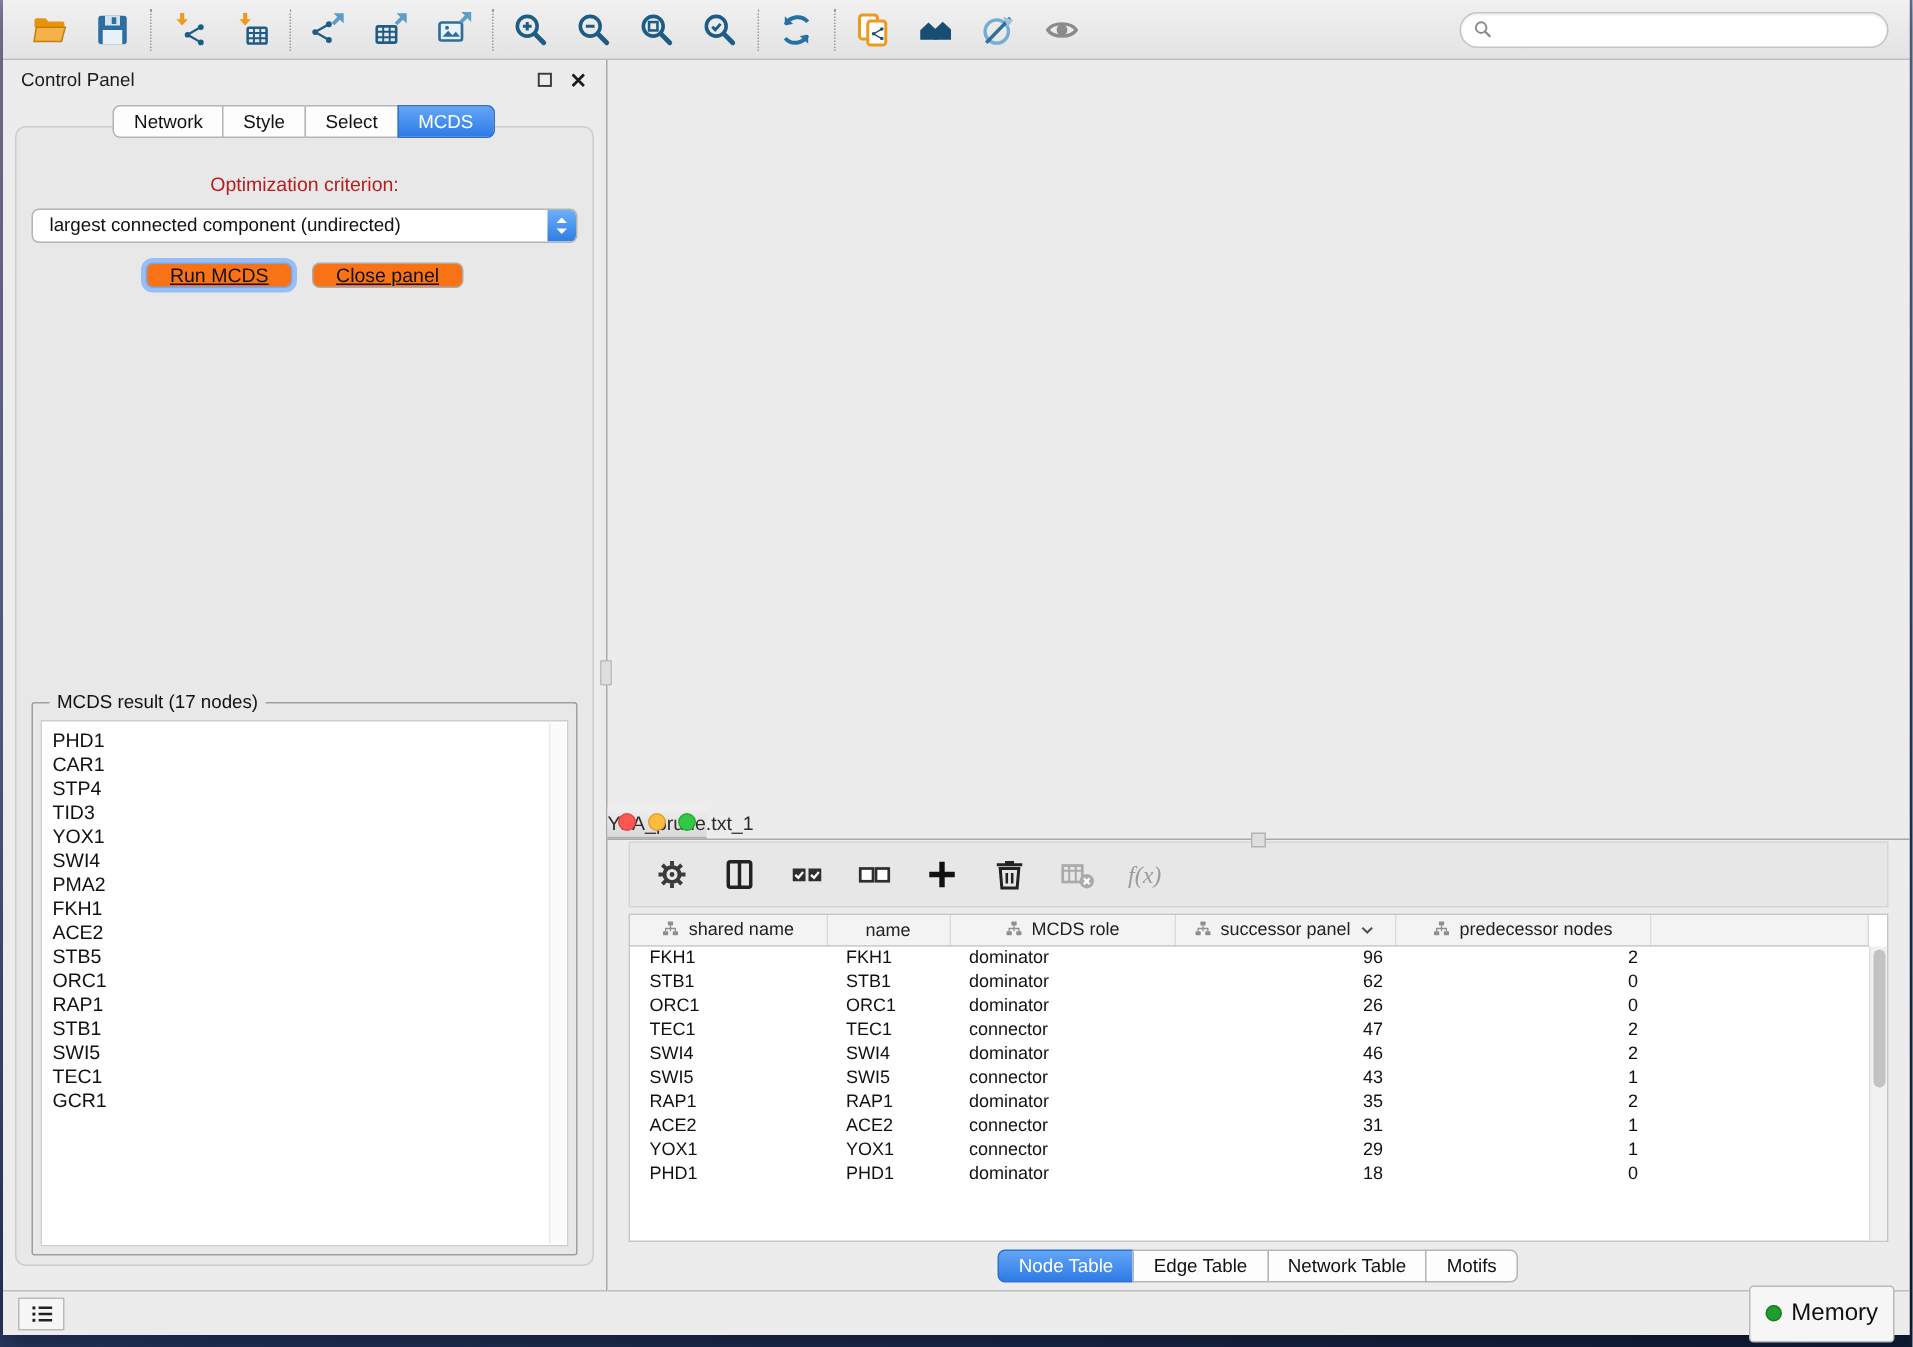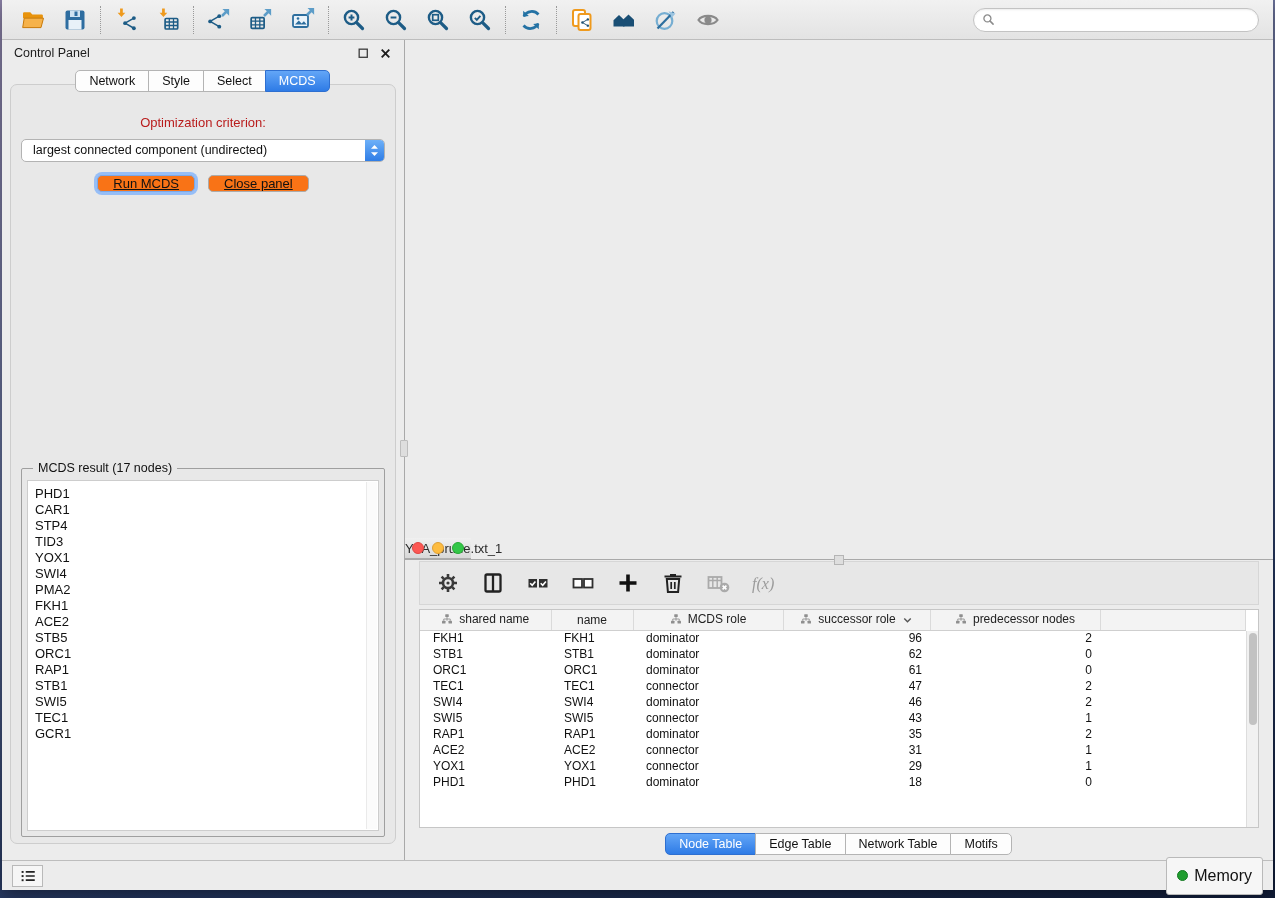--- a/index.html
+++ b/index.html
@@ -1120,21 +1120,21 @@
                     </span></th>
                   <th style="width: 147px;"><span class="thinner">
                       <svg class="colicon" viewBox="0 0 24 24">
                         <g fill="#8f8f8f">
                           <rect x="8.5" y="2.5" width="7" height="5.5" rx="1"></rect>
                           <rect x="2" y="15.5" width="7" height="5.5" rx="1"></rect>
                           <rect x="15" y="15.5" width="7" height="5.5" rx="1"></rect>
                         </g>
                         <path d="M12 8v4M5.5 15.5V12h13v3.5M12 12v3.5" stroke="#8f8f8f" stroke-width="1.7" fill="none"></path>
                       </svg>
-                      <span>successor role</span>
+                      <span>successor panel</span>
                       <svg class="sorticon" viewBox="0 0 17 17">
                         <path d="M3.5 8.5l5 5 5-5" stroke="#555" stroke-width="2.2" fill="none"></path>
                       </svg>
                     </span></th>
                   <th style="width: 170px;"><span class="thinner">
                       <svg class="colicon" viewBox="0 0 24 24">
                         <g fill="#8f8f8f">
                           <rect x="8.5" y="2.5" width="7" height="5.5" rx="1"></rect>
                           <rect x="2" y="15.5" width="7" height="5.5" rx="1"></rect>
                           <rect x="15" y="15.5" width="7" height="5.5" rx="1"></rect>
@@ -1162,21 +1162,21 @@
                   <td class="l">STB1</td>
                   <td class="l">dominator</td>
                   <td class="r">62</td>
                   <td class="r">0</td>
                   <td class="l"></td>
                 </tr>
                 <tr>
                   <td class="l">ORC1</td>
                   <td class="l">ORC1</td>
                   <td class="l">dominator</td>
-                  <td class="r">61</td>
+                  <td class="r">26</td>
                   <td class="r">0</td>
                   <td class="l"></td>
                 </tr>
                 <tr>
                   <td class="l">TEC1</td>
                   <td class="l">TEC1</td>
                   <td class="l">connector</td>
                   <td class="r">47</td>
                   <td class="r">2</td>
                   <td class="l"></td>

